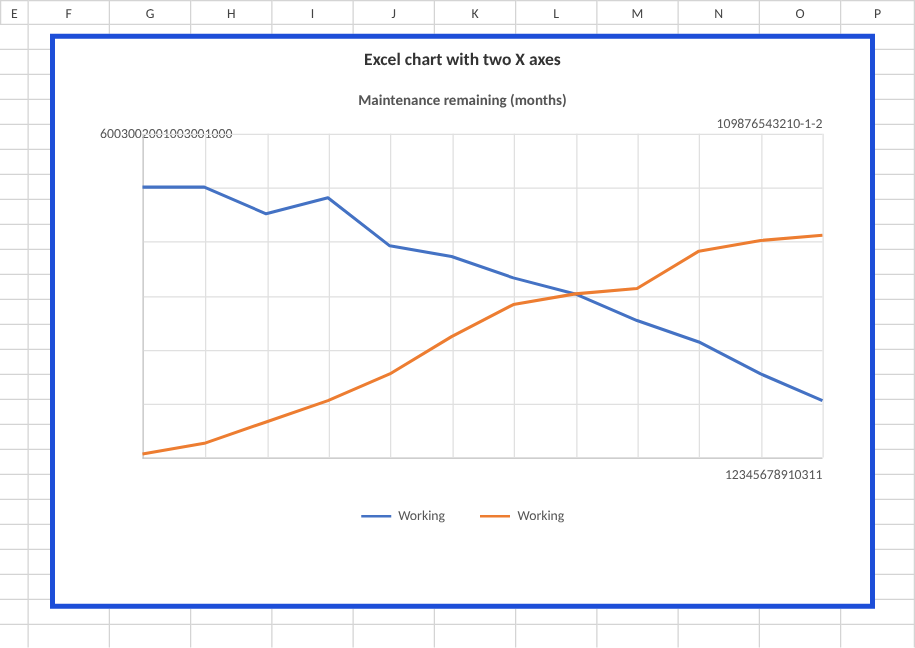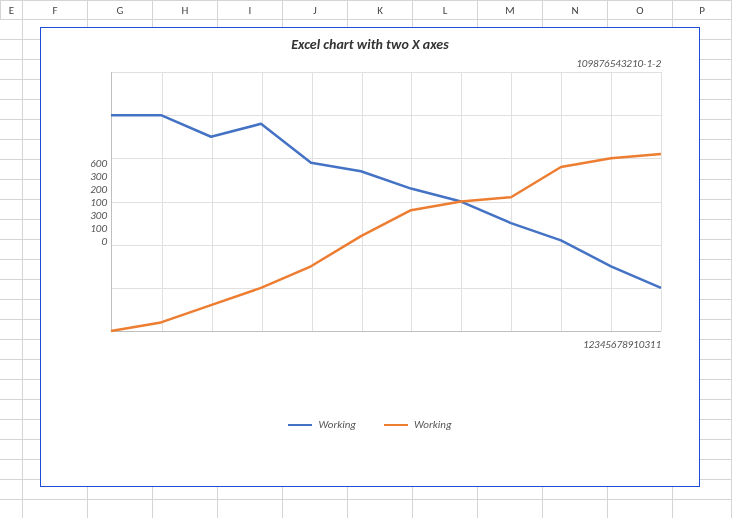--- a/index.html
+++ b/index.html
@@ -50,22 +50,21 @@
   }
   .grid-row .g.first { width: 23px; }
   .grid-row .g.col { width: 65px; }
   .grid-row .g.col.last { flex: 1; }
   
   .chart-obj {
     position: absolute;
     top: 27px; left: 40px;
     width: 660px; height: 460px;
     background: #fff;
-    border: 1px solid #1d4ed8;
-    font-style: italic;
+    border: 4px solid #1d4ed8;
   }
   .chart-title {
     text-align: center;
     font-weight: bold;
     font-size: 14px;
     margin-top: 8px;
     color: #333;
   }
   .sec-x-title, .pri-x-title {
     text-align: center;
@@ -100,40 +99,40 @@
   }
   .vgrid {
     position: absolute; top: 0; bottom: 0;
     border-left: 1px solid #e0e0e0;
   }
   .y-labels {
     position: absolute;
     left: -34px; top: -7px; bottom: -7px;
     width: 30px;
     display: flex;
-    flex-direction: column;
-    justify-content: center;
+    flex-direction: row;
+    justify-content: space-between;
     text-align: right;
     font-size: 11px;
     color: #555;
   }
   svg.lines {
     position: absolute;
     inset: 0;
     overflow: visible;
   }
   .legend {
     display: flex;
     justify-content: center;
     gap: 28px;
     margin-top: 20px;
     font-size: 11px;
     color: #555;
   }
-  .legend-item { display: flex; align-items: center; gap: 6px; margin-top: 47px; }
+  .legend-item { display: flex; align-items: center; gap: 6px; }
   .swatch { width: 24px; height: 0; border-top: 2.5px solid; }
   .swatch.blue { border-color: #4472c4; }
   .swatch.orange { border-color: #ed7d31; }
 </style>
 </head>
 <body>
 
 <div class="sheet">
 
   <div class="col-header">
@@ -499,20 +498,21 @@
         <div class="g col"></div>
         <div class="g col"></div>
         <div class="g col"></div>
         <div class="g col"></div>
         <div class="g col last"></div>
       </div>
     </div>
 
   <div class="chart-obj">
     <div class="chart-title">Excel chart with two X axes</div>
+    <div class="sec-x-title">Maintenance remaining (months)</div>
     <div class="axis-labels sec-x-labels" id="sec-x">
         <span>10</span>
         <span>9</span>
         <span>8</span>
         <span>7</span>
         <span>6</span>
         <span>5</span>
         <span>4</span>
         <span>3</span>
         <span>2</span>

